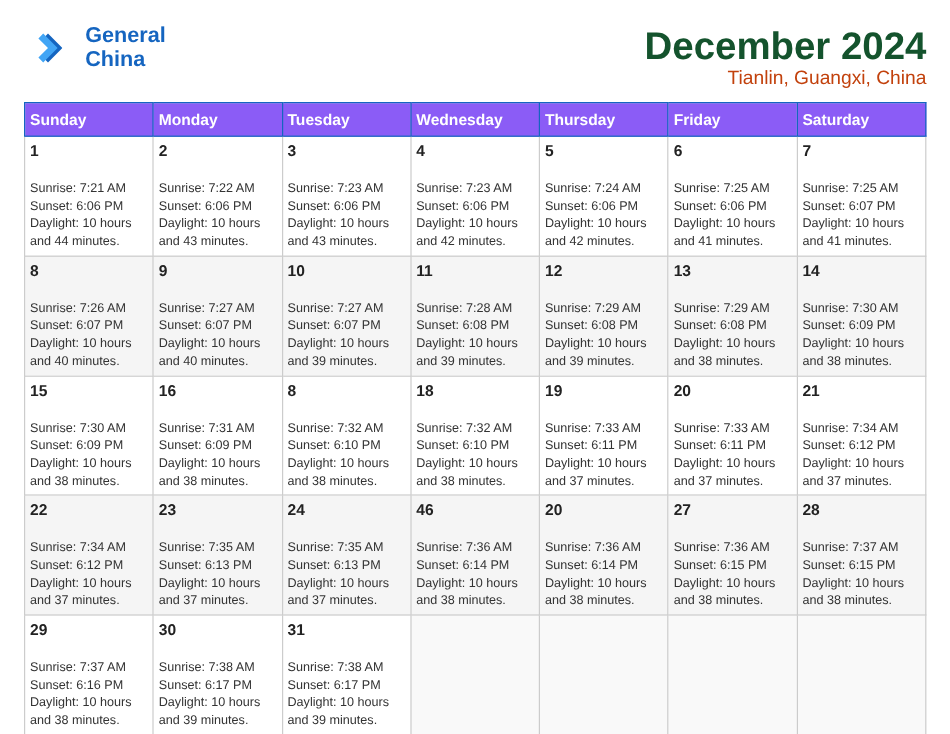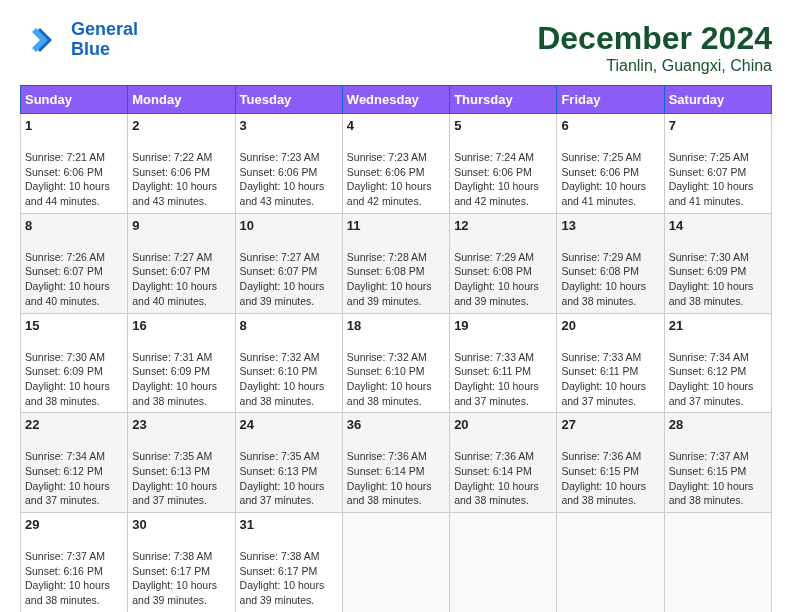--- a/index.html
+++ b/index.html
@@ -35,21 +35,21 @@
       text-align: right;
     }
     .title-block h1 {
       font-size: 32px;
       font-weight: bold;
       color: #14532d;
     }
     .title-block h2 {
       font-size: 16px;
       font-weight: normal;
-      color: #14532d;
+      color: #c2410c;
     }
     .calendar {
       width: 100%;
       border-collapse: collapse;
       font-size: 11px;
     }
     .calendar thead tr th {
       background: #8b5cf6;
       color: #fff;
       padding: 6px 4px;
@@ -93,21 +93,21 @@
   <div class="logo">
     <div class="logo-icon">
       <svg viewBox="0 0 32 32" width="32" height="32">
         <rect x="0" y="0" width="32" height="32" fill="none"></rect>
         <polygon points="20,4 32,16 20,28 16,24 24,16 16,8" fill="#1565c0"></polygon>
         <polygon points="16,4 28,16 16,28 12,24 20,16 12,8" fill="#42a5f5"></polygon>
       </svg>
     </div>
     <div class="logo-text">
       <div><span class="blue">General</span></div>
-      <div><span class="blue">Blue</span></div>
+      <div><span class="blue">China</span></div>
     </div>
   </div>
   <div class="title-block">
     <h1>December 2024</h1>
     <h2>Tianlin, Guangxi, China</h2>
   </div>
 </div>
 
 <table class="calendar">
   <thead>
@@ -219,21 +219,21 @@
         </td>
         <td>
           <span class="day-num">23</span>
           <div class="day-detail">Sunrise: 7:35 AM<br>Sunset: 6:13 PM<br>Daylight: 10 hours and 37 minutes.</div>
         </td>
         <td>
           <span class="day-num">24</span>
           <div class="day-detail">Sunrise: 7:35 AM<br>Sunset: 6:13 PM<br>Daylight: 10 hours and 37 minutes.</div>
         </td>
         <td>
-          <span class="day-num">36</span>
+          <span class="day-num">46</span>
           <div class="day-detail">Sunrise: 7:36 AM<br>Sunset: 6:14 PM<br>Daylight: 10 hours and 38 minutes.</div>
         </td>
         <td>
           <span class="day-num">20</span>
           <div class="day-detail">Sunrise: 7:36 AM<br>Sunset: 6:14 PM<br>Daylight: 10 hours and 38 minutes.</div>
         </td>
         <td>
           <span class="day-num">27</span>
           <div class="day-detail">Sunrise: 7:36 AM<br>Sunset: 6:15 PM<br>Daylight: 10 hours and 38 minutes.</div>
         </td>

